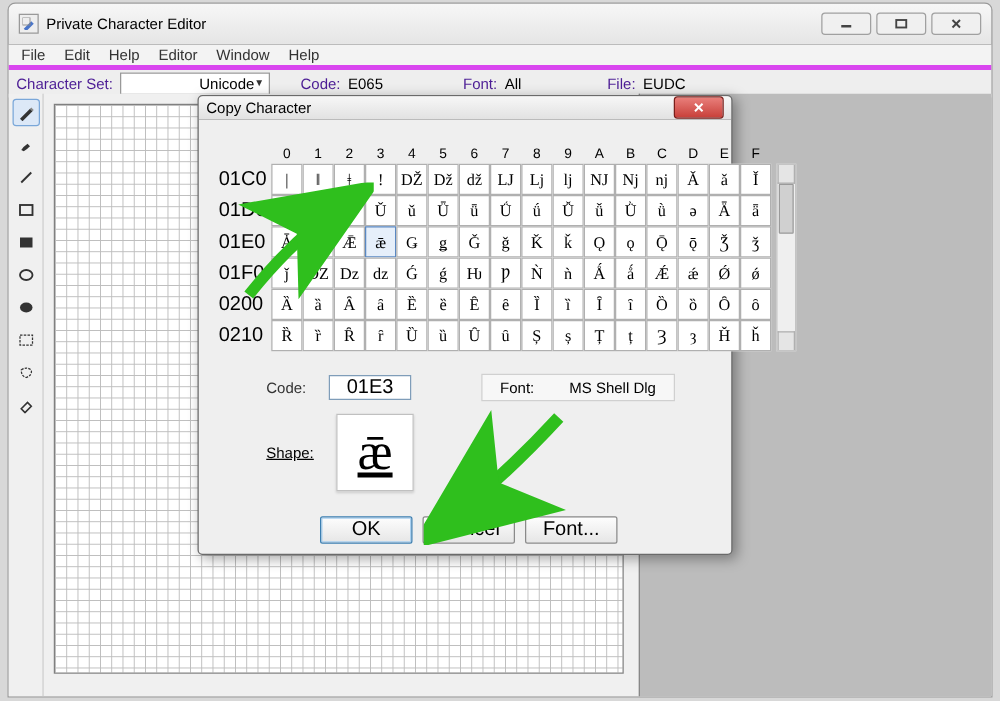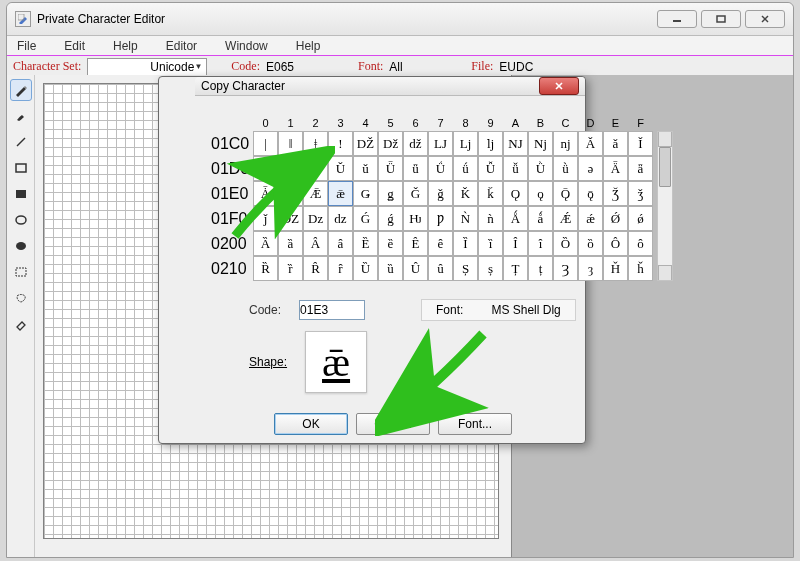--- a/index.html
+++ b/index.html
@@ -3,66 +3,66 @@
 <meta charset="utf-8">
 <style>
   * { box-sizing: border-box; margin: 0; padding: 0; font-family: "Segoe UI", Tahoma, sans-serif; }
   body { background: #d8d8d8; width: 800px; height: 561px; overflow: hidden; font-size: 12px; color: #000; }
   .window { position: absolute; left: 6px; top: 2px; width: 788px; height: 556px; background: #f4f4f4; border: 1px solid #9a9a9a; border-top-left-radius: 6px; border-top-right-radius: 6px; }
   .titlebar { height: 28px; background: linear-gradient(#f7f7f7,#e5e5e5); border-bottom: 1px solid #bbb; display: flex; align-items: center; padding: 16px 8px; border-top-left-radius: 6px; border-top-right-radius: 6px; }
   .titlebar .app-icon { width: 16px; height: 16px; background: #eee; border: 1px solid #999; margin-right: 6px; display:flex; align-items:center; justify-content:center; }
   .titlebar .app-icon svg { width: 10px; height: 10px; }
   .titlebar .title { flex: 1; }
   .winbtn { width: 40px; height: 18px; margin-left: 4px; border: 1px solid #a0a0a0; border-radius: 3px; background: #f0f0f0; display:flex; align-items:center; justify-content:center; color:#555; }
-  .menubar { height: 20px; display: flex; align-items: center; gap: 28px; padding: 0 10px; background: #f3f3f3; border-bottom: 1px solid #d946ef; color:#333; }
+  .menubar { height: 20px; display: flex; align-items: center; gap: 15px; padding: 0 10px; background: #f3f3f3; border-bottom: 4px solid #d946ef; color:#333; }
   .menubar span { cursor: default; }
   .infobar { height: 22px; display: flex; align-items: center; gap: 6px; padding: 0 6px; border-bottom: 1px solid #c0c0c0; background: #eee; }
-  .infobar .label { color:#b91c1c;font-family:Liberation Serif, serif; }
+  .infobar .label { color:#4c1d95; }
   .infobar .select-box { border: 1px solid #999; background: #fff; height: 18px; width: 120px; display:flex; align-items:center; justify-content:flex-end; padding:0 4px; }
   .infobar .select-box .arrow { font-size:8px; color:#333; }
   .workarea { display: flex; position: absolute; top: 72px; left: 0; right: 0; bottom: 0; }
   .toolbar { width: 28px; background: #f0f0f0; border-right: 1px solid #c8c8c8; display: flex; flex-direction: column; gap: 4px; padding: 4px 0; align-items: center; }
   .toolbtn { width: 22px; height: 22px; border: 1px solid transparent; border-radius: 3px; display:flex; align-items:center; justify-content:center; }
   .toolbtn.selected { border-color:#7aa7d9; background:#dce8f7; }
   .canvas-zone { flex: 1; position: relative; background: #f0f0f0; }
   .grid-canvas { position:absolute; left:8px; top:8px; width:456px; height:456px; border:1px solid #808080;
     background-image: linear-gradient(#bdbdbd 1px, transparent 1px), linear-gradient(90deg, #bdbdbd 1px, transparent 1px);
     background-size: 9px 9px; background-color: #ffffff;
   }
   .right-pane { position:absolute; left:476px; top:0; right:0; bottom:0; background:#bcbcbc; border-left:1px solid #888; }
 
   
   .dialog { position: absolute; left: 158px; top: 76px; width: 428px; height: 368px; background: #efefef; border: 1px solid #6a6a6a;
-    box-shadow: 3px 3px 10px rgba(0,0,0,0.35); border-radius: 4px; display:flex; flex-direction:column;padding-left:36px; }
+    box-shadow: 3px 3px 10px rgba(0,0,0,0.35); border-radius: 4px; display:flex; flex-direction:column; }
   .dlg-title { height: 24px; background: linear-gradient(#f7f7f7,#e2e2e2); border-bottom:1px solid #bbb; display:flex; align-items:center; padding:0 6px; border-top-left-radius:4px; border-top-right-radius:4px; }
   .dlg-title .t { flex:1; }
   .dlg-close { width: 40px; height: 18px; background: linear-gradient(#e97f7b,#c8403a); border:1px solid #7a1e1a; border-radius:3px; color:#fff; display:flex; align-items:center; justify-content:center; font-weight:bold; font-size:10px; }
   .dlg-body { flex:1; padding: 10px 8px 10px 14px; position:relative; }
 
   .char-table { display:grid; grid-template-columns: 44px repeat(16, 25px) 16px; grid-auto-rows: 25px; gap: 0; }
   .char-table .colhdr { font-size: 11px; text-align: center; display:flex; align-items:flex-end; justify-content:center; padding-bottom:2px; }
   .char-table .rowhdr { font-size: 16px; display:flex; align-items:center; justify-content:flex-start; padding-left:2px; }
   .char-table .cell { border:1px solid #b0b0b0; background:#fff; font-size:13px; display:flex; align-items:center; justify-content:center; font-family: "Times New Roman", serif; }
   .char-table .cell.sel { background:#e6effa; border-color:#5a88c2; }
   .scrollbar { grid-row: 2 / span 6; grid-column: 18 / span 1; width: 16px; background:#efefef; border:1px solid #c4c4c4; position:relative; margin-left:4px; }
   .scrollbar::before, .scrollbar::after { content:""; position:absolute; left:0; right:0; height:14px; background:#e5e5e5; border:1px solid #b0b0b0; }
   .scrollbar::before { top:0; border-top:none; }
   .scrollbar::after { bottom:0; border-bottom:none; }
   .scroll-thumb { position:absolute; left:1px; right:1px; top:15px; height:40px; background:#d0d0d0; border:1px solid #9a9a9a; border-radius:1px; }
 
   .fields { margin-top: 18px; display:flex; align-items:center; gap: 18px; padding-left: 40px; }
   .fields .fld-label { color:#333; }
-  .codebox { border:1px solid #7f9db9; background:#fff; height:20px; width:66px; text-align:left; line-height:18px; font-size:12px; }
+  .codebox { border:1px solid #7f9db9; background:#fff; height:20px; width:66px; text-align:center; line-height:18px; font-size:16px; }
   .font-display { border:1px solid #d0d0d0; background:#f7f7f7; height: 22px; padding: 0 14px; display:flex; align-items:center; gap: 28px; }
 
   .shape-row { display:flex; align-items:center; gap: 18px; margin-top: 10px; padding-left: 40px; text-decoration: underline; }
   .shape-box { width: 62px; height: 62px; background:#fff; border:1px solid #c0c0c0; box-shadow:0 1px 2px rgba(0,0,0,0.15); display:flex; align-items:center; justify-content:center; font-family:"Times New Roman", serif; font-size: 42px; }
 
   .btn-row { margin-top: 20px; display:flex; justify-content:center; gap:8px; }
-  .btn { width:74px; height:22px; border:1px solid #8a8a8a; border-radius:2px; background: linear-gradient(#fdfdfd,#e6e6e6); display:flex; align-items:center; justify-content:center; font-size:12px; }
+  .btn { width:74px; height:22px; border:1px solid #8a8a8a; border-radius:2px; background: linear-gradient(#fdfdfd,#e6e6e6); display:flex; align-items:center; justify-content:center; font-size:16px; }
   .btn.default { border-color:#3c7fb1; box-shadow:0 0 0 1px #a9d0f0 inset; }
 
   
   .arrow-svg { position:absolute; pointer-events:none; }
 
 </style>
 </head>
 <body>
 
 <div class="window">

